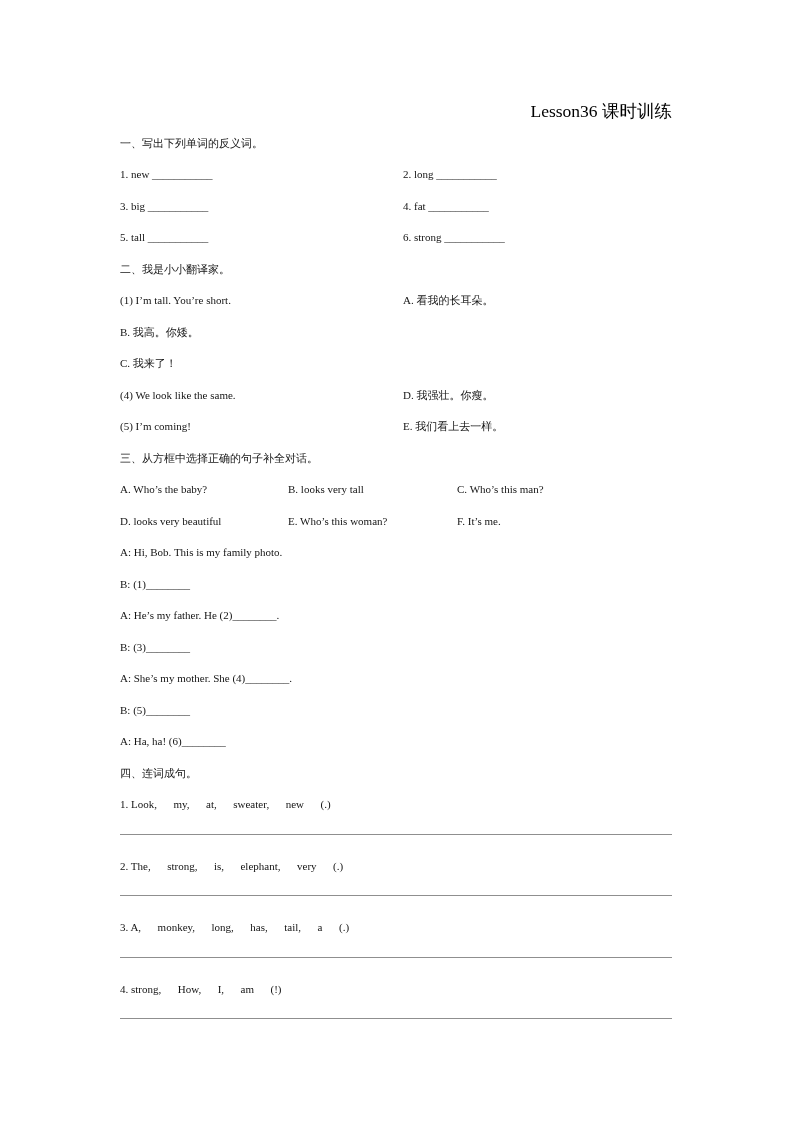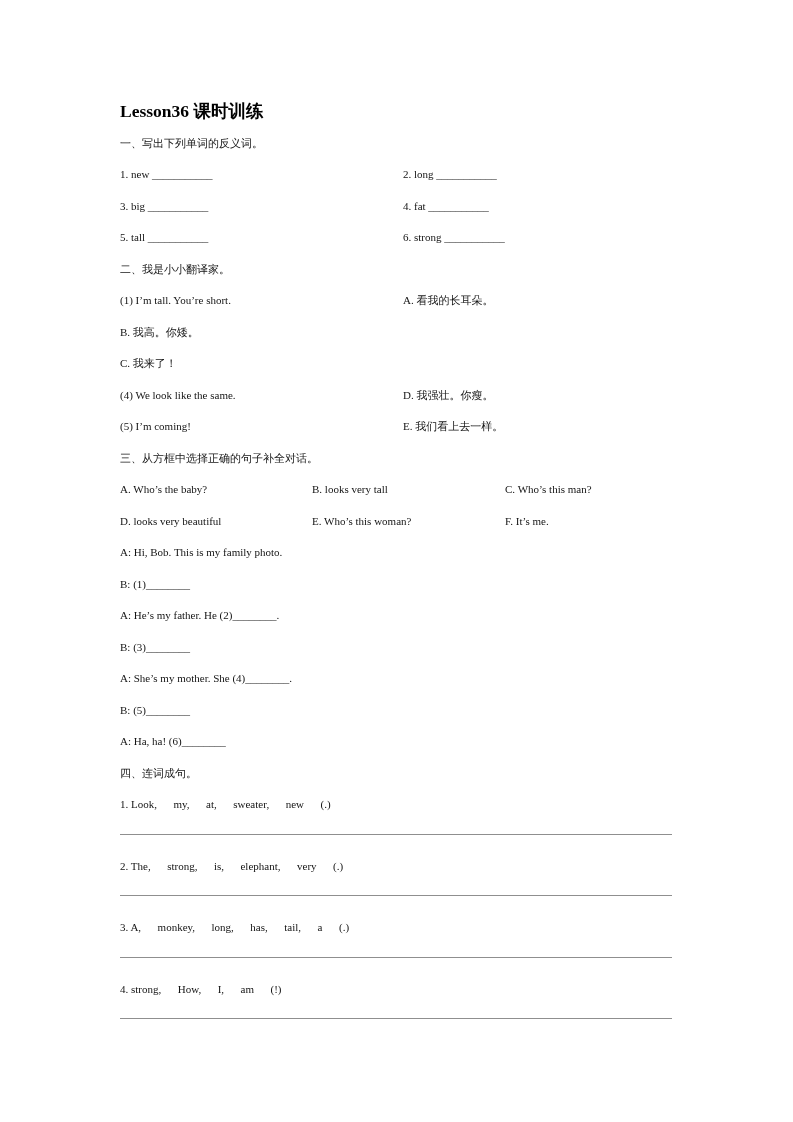--- a/index.html
+++ b/index.html
@@ -16,34 +16,33 @@
   .content {
     padding: 96px 121px 0 120px;
   }
   .content p {
     margin: 0;
     line-height: 31.5px;
     font-size: 11px;
     color: #141414;
   }
   .title {
-    text-align: left;
-    font-weight: bold;
+    text-align: right;
+    font-weight: normal;
     font-size: 17.5px !important;
     color: #000000 !important;
   }
   .section-heading { }
   .tworow {
     display: grid;
     grid-template-columns: 283px 1fr;
   }
   .optrow {
     display: grid;
     grid-template-columns: 168px 169px 1fr;
-    gap: 24px;
   }
   .pre { white-space: pre; }
   .answer-line {
     height: 14px;
     border-bottom: 1.5px solid #8f8f8f;
     margin-bottom: 16px;
   }
 </style>
 </head>
 <body>

